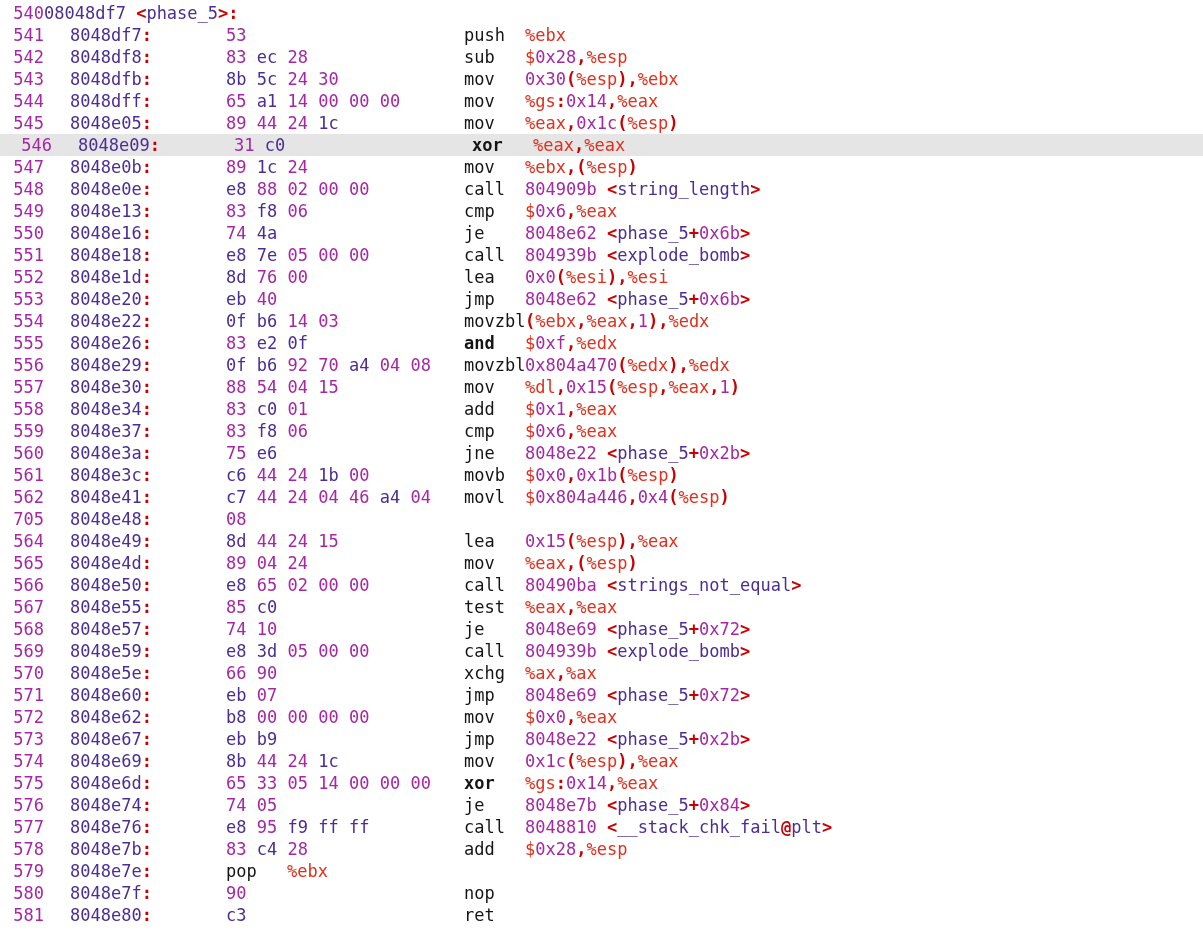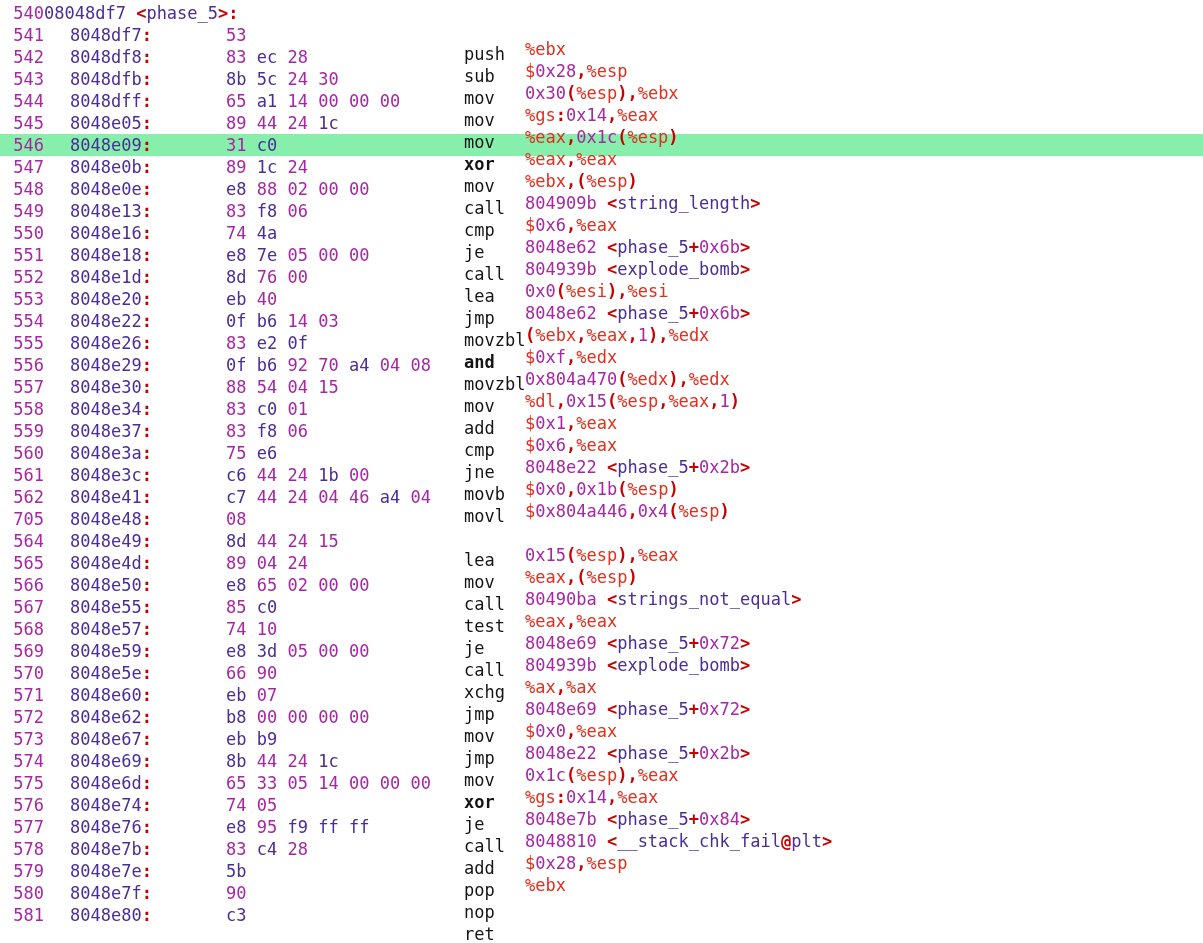--- a/index.html
+++ b/index.html
@@ -2,22 +2,22 @@
 <html><head>
 <meta charset="utf-8">
 <style>
   html,body{margin:0;padding:0;background:#ffffff;}
   #screen{
     width:1203px;height:943px;overflow:hidden;background:#ffffff;
     font-family:"DejaVu Sans Mono","Liberation Mono",monospace;
     font-size:17px;line-height:22px;padding-top:2px;box-sizing:border-box;
     cursor:text;
   }
-  .row{display:flex;height:22px;white-space:pre;align-items:center;}
-  .row.hl{background:#86efac;}
+  .row{display:flex;height:22px;white-space:pre;align-items:flex-end;}
+  .row.hl{background:#e5e5e5;padding-left:8px;}
   .ln{flex:none;width:44px;text-align:right;color:#a626a4;}
   .hdr{}
   .addr{flex:none;width:156px;margin-left:26px;}
   .bytes{flex:none;width:238px;}
   .mn{flex:none;width:61px;color:#141414;margin-top:37px;}
   .mn.bold{font-weight:bold;}
   .ops{flex:1;margin-top:28px;}
   .tok-m{color:#a626a4;}
   .tok-v{color:#4a2d96;}
   .tok-r{color:#e0301e;}
@@ -61,17 +61,17 @@
       <div class="row"><span class="ln">569</span><span class="addr"><span class="tok-v">8048e59</span><span class="tok-p">:</span></span><span class="bytes"><span class="tok-v">e8</span> <span class="tok-v">3d</span> <span class="tok-m">05</span> <span class="tok-m">00</span> <span class="tok-m">00</span></span><span class="mn">call</span><span class="ops"><span class="tok-m">804939b</span><span class="tok-t"> </span><span class="tok-p">&lt;</span><span class="tok-v">explode_bomb</span><span class="tok-p">&gt;</span></span></div>
       <div class="row"><span class="ln">570</span><span class="addr"><span class="tok-v">8048e5e</span><span class="tok-p">:</span></span><span class="bytes"><span class="tok-m">66</span> <span class="tok-m">90</span></span><span class="mn">xchg</span><span class="ops"><span class="tok-r">%ax</span><span class="tok-p">,</span><span class="tok-r">%ax</span></span></div>
       <div class="row"><span class="ln">571</span><span class="addr"><span class="tok-v">8048e60</span><span class="tok-p">:</span></span><span class="bytes"><span class="tok-v">eb</span> <span class="tok-m">07</span></span><span class="mn">jmp</span><span class="ops"><span class="tok-m">8048e69</span><span class="tok-t"> </span><span class="tok-p">&lt;</span><span class="tok-v">phase_5</span><span class="tok-p">+</span><span class="tok-m">0x72</span><span class="tok-p">&gt;</span></span></div>
       <div class="row"><span class="ln">572</span><span class="addr"><span class="tok-v">8048e62</span><span class="tok-p">:</span></span><span class="bytes"><span class="tok-v">b8</span> <span class="tok-m">00</span> <span class="tok-m">00</span> <span class="tok-m">00</span> <span class="tok-m">00</span></span><span class="mn">mov</span><span class="ops"><span class="tok-r">$</span><span class="tok-m">0x0</span><span class="tok-p">,</span><span class="tok-r">%eax</span></span></div>
       <div class="row"><span class="ln">573</span><span class="addr"><span class="tok-v">8048e67</span><span class="tok-p">:</span></span><span class="bytes"><span class="tok-v">eb</span> <span class="tok-v">b9</span></span><span class="mn">jmp</span><span class="ops"><span class="tok-m">8048e22</span><span class="tok-t"> </span><span class="tok-p">&lt;</span><span class="tok-v">phase_5</span><span class="tok-p">+</span><span class="tok-m">0x2b</span><span class="tok-p">&gt;</span></span></div>
       <div class="row"><span class="ln">574</span><span class="addr"><span class="tok-v">8048e69</span><span class="tok-p">:</span></span><span class="bytes"><span class="tok-v">8b</span> <span class="tok-m">44</span> <span class="tok-m">24</span> <span class="tok-v">1c</span></span><span class="mn">mov</span><span class="ops"><span class="tok-m">0x1c</span><span class="tok-p">(</span><span class="tok-r">%esp</span><span class="tok-p">)</span><span class="tok-p">,</span><span class="tok-r">%eax</span></span></div>
       <div class="row"><span class="ln">575</span><span class="addr"><span class="tok-v">8048e6d</span><span class="tok-p">:</span></span><span class="bytes"><span class="tok-m">65</span> <span class="tok-m">33</span> <span class="tok-m">05</span> <span class="tok-m">14</span> <span class="tok-m">00</span> <span class="tok-m">00</span> <span class="tok-m">00</span></span><span class="mn bold">xor</span><span class="ops"><span class="tok-r">%gs</span><span class="tok-p">:</span><span class="tok-m">0x14</span><span class="tok-p">,</span><span class="tok-r">%eax</span></span></div>
       <div class="row"><span class="ln">576</span><span class="addr"><span class="tok-v">8048e74</span><span class="tok-p">:</span></span><span class="bytes"><span class="tok-m">74</span> <span class="tok-m">05</span></span><span class="mn">je</span><span class="ops"><span class="tok-m">8048e7b</span><span class="tok-t"> </span><span class="tok-p">&lt;</span><span class="tok-v">phase_5</span><span class="tok-p">+</span><span class="tok-m">0x84</span><span class="tok-p">&gt;</span></span></div>
       <div class="row"><span class="ln">577</span><span class="addr"><span class="tok-v">8048e76</span><span class="tok-p">:</span></span><span class="bytes"><span class="tok-v">e8</span> <span class="tok-m">95</span> <span class="tok-v">f9</span> <span class="tok-v">ff</span> <span class="tok-v">ff</span></span><span class="mn">call</span><span class="ops"><span class="tok-m">8048810</span><span class="tok-t"> </span><span class="tok-p">&lt;</span><span class="tok-v">__stack_chk_fail</span><span class="tok-p">@</span><span class="tok-v">plt</span><span class="tok-p">&gt;</span></span></div>
       <div class="row"><span class="ln">578</span><span class="addr"><span class="tok-v">8048e7b</span><span class="tok-p">:</span></span><span class="bytes"><span class="tok-m">83</span> <span class="tok-v">c4</span> <span class="tok-m">28</span></span><span class="mn">add</span><span class="ops"><span class="tok-r">$</span><span class="tok-m">0x28</span><span class="tok-p">,</span><span class="tok-r">%esp</span></span></div>
-      <div class="row"><span class="ln">579</span><span class="addr"><span class="tok-v">8048e7e</span><span class="tok-p">:</span></span><span class="bytes"><span class="tok-v">5b</span></span><span class="mn">pop</span><span class="ops"><span class="tok-r">%ebx</span></span></div>
+      <div class="row"><span class="ln">579</span><span class="addr"><span class="tok-v">8048e7e</span><span class="tok-p">:</span></span><span class="mn">pop</span><span class="ops"><span class="tok-r">%ebx</span></span></div>
       <div class="row"><span class="ln">580</span><span class="addr"><span class="tok-v">8048e7f</span><span class="tok-p">:</span></span><span class="bytes"><span class="tok-m">90</span></span><span class="mn">nop</span><span class="ops"></span></div>
       <div class="row"><span class="ln">581</span><span class="addr"><span class="tok-v">8048e80</span><span class="tok-p">:</span></span><span class="bytes"><span class="tok-v">c3</span></span><span class="mn">ret</span><span class="ops"></span></div>
     </div>
 </div>
 
 </body></html>

